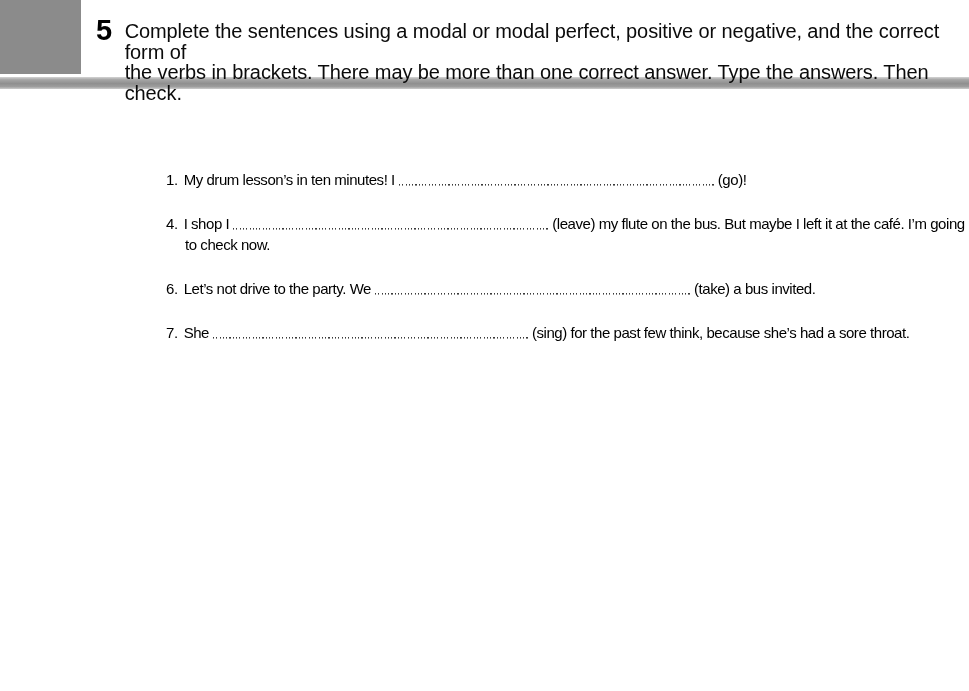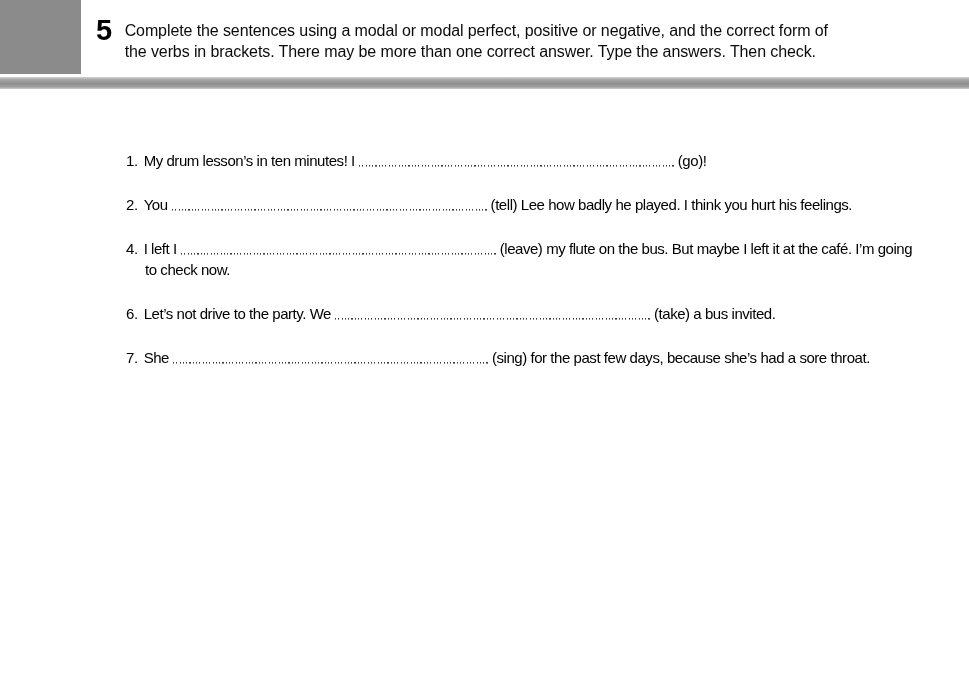--- a/index.html
+++ b/index.html
@@ -40,35 +40,36 @@
     padding: 17px 20px 0 96px;
   }
   .ex-num {
     font-size: 29px;
     font-weight: 700;
     line-height: 27px;
     margin-right: 13px;
     letter-spacing: -0.5px;
   }
   .instructions {
-    font-size: 16px;
+    font-size: 20px;
     line-height: 20.5px;
     padding-top: 4px;
     color: #0b0b0b;
     letter-spacing: -0.1px;
   }
   
   .divider {
     width: 969px;
     height: 12px;
     background: linear-gradient(180deg, #d4d4d4 0%, #a6a6a6 22%, #8f8f8f 55%, #9d9d9d 80%, #cccccc 100%);
   }
   
   .content {
-    padding: 61px 0 0 126px;
+    padding: 80px 0 0 126px;
+    margin-left: 40px;
   }
   ol.questions {
     list-style: none;
     margin: 0;
     padding: 0;
     width: 800px;
     font-size: 15px;
     line-height: 21px;
     letter-spacing: -0.45px;
     color: #000000;
@@ -117,27 +118,26 @@
     </div>
   </header>
 
   <div class="divider"></div>
 
   <main class="content">
     <ol class="questions">
 
       <li class="q"><span class="qnum">1.</span><span class="qtext">My drum lesson’s in ten minutes! I</span><span class="blank"><span class="blank-text"></span></span><span class="qtext">(go)!</span></li>
 
-      <li class="q"><span class="qnum">2.</span><span class="qtext">You</span><span class="blank"><span class="blank-text"></span></span><span class="qtext">(tell) Lee how badly he played. I think you hurt his feelings.</span></li>
 
 
-      <li class="q"><span class="qnum">4.</span><span class="qtext">I left I</span><span class="blank"><span class="blank-text"></span></span><span class="qtext">(leave) my flute on the bus. But maybe I left it at the café. I’m going to check now.</span></li>
+      <li class="q"><span class="qnum">4.</span><span class="qtext">I shop I</span><span class="blank"><span class="blank-text"></span></span><span class="qtext">(leave) my flute on the bus. But maybe I left it at the café. I’m going to check now.</span></li>
 
 
       <li class="q"><span class="qnum">6.</span><span class="qtext">Let’s not drive to the party. We</span><span class="blank"><span class="blank-text"></span></span><span class="qtext">(take) a bus invited.</span></li>
 
-      <li class="q"><span class="qnum">7.</span><span class="qtext">She</span><span class="blank"><span class="blank-text"></span></span><span class="qtext">(sing) for the past few days, because she’s had a sore throat.</span></li>
+      <li class="q"><span class="qnum">7.</span><span class="qtext">She</span><span class="blank"><span class="blank-text"></span></span><span class="qtext">(sing) for the past few think, because she’s had a sore throat.</span></li>
 
 
     </ol>
   </main>
 
 </div>
 
 </body></html>

